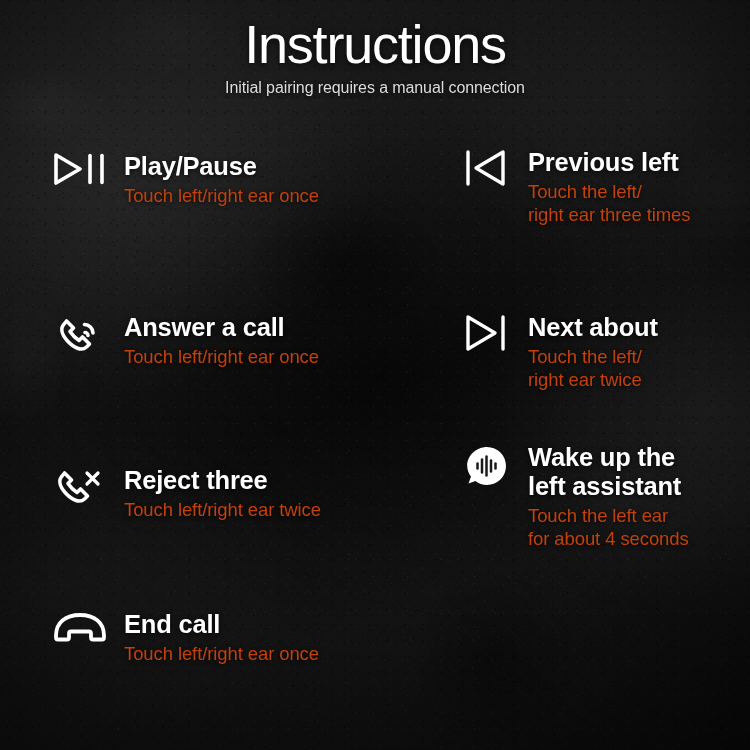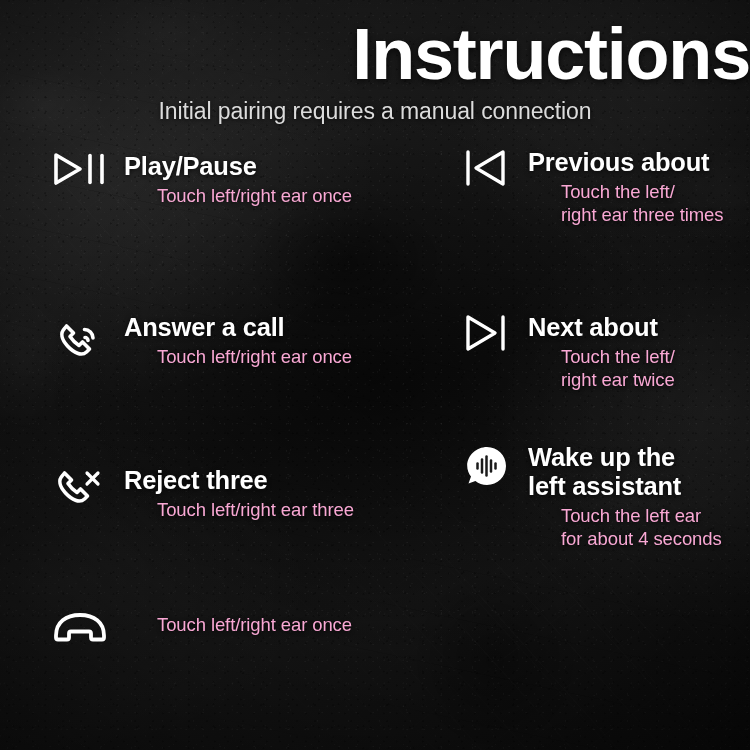--- a/index.html
+++ b/index.html
@@ -82,31 +82,30 @@
     position:absolute; inset:0;
     background:radial-gradient(ellipse 78% 72% at 50% 46%, rgba(0,0,0,0) 38%, rgba(0,0,0,.55) 100%);
   }
 
   
   .content { position:absolute; inset:0; }
 
   .header { position:absolute; top:16px; left:0; right:0; text-align:center; }
 
   .title {
-    font-size:72px;
-    font-weight:bold;
+    font-size:54px;
+    font-weight:normal;
     color:#ffffff;
     letter-spacing:-1.2px;
     line-height:1.06;
     text-shadow:0 2px 7px rgba(0,0,0,.7);
-    text-align:right;
   }
   .subtitle {
     margin-top:6px;
-    font-size:23px;
+    font-size:16px;
     color:#dcdcdc;
     letter-spacing:-0.1px;
     text-shadow:0 1px 4px rgba(0,0,0,.7);
   }
 
   .item {
     position:absolute;
     display:flex;
     align-items:flex-start;
   }
@@ -121,37 +120,36 @@
   .item-title {
     color:#ffffff;
     font-weight:bold;
     font-size:25.5px;
     line-height:1.13;
     letter-spacing:-0.2px;
     text-shadow:0 1px 5px rgba(0,0,0,.75);
     white-space:pre-line;
   }
   .item-desc {
-    color:#f9a8d4;
+    color:#c2410c;
     font-size:18.5px;
     line-height:1.25;
     letter-spacing:-0.1px;
     margin-top:3px;
     text-shadow:0 1px 4px rgba(0,0,0,.75);
     white-space:pre-line;
-    margin-left:33px;
   }
 
   
   .col-left  { left:52px; }
   
   .col-right { left:460px; }
 
   .i1 { top:152px; }
-  .i2 { top:313px;align-items:flex-end; }
+  .i2 { top:313px; }
   .i3 { top:466px; }
   .i4 { top:610px; }
 
   .r1 { top:148px; }
   .r2 { top:313px; }
   .r3 { top:443px; }
 
   .gap-l .item-icon { width:56px; margin-right:16px; }
   .gap-r .item-icon { width:52px; margin-right:16px; }
 
@@ -208,50 +206,51 @@
       <div class="item-icon">
         <svg width="52" height="46" viewBox="0 0 52 46" fill="none" stroke="#ffffff" stroke-width="3.6" stroke-linecap="round" stroke-linejoin="round">
           <path d="M8.5 9.5 C4 14 5.5 20.5 11.5 27 C18 34 25.5 37.5 30.5 33
                    L33.5 30 L26.5 23 L23 26.5 C20 24.5 16 20.5 14 17.5 L17.5 14 L10.5 7 Z"></path>
           <line x1="33" y1="7" x2="44" y2="18" stroke-width="3.2"></line>
           <line x1="44" y1="7" x2="33" y2="18" stroke-width="3.2"></line>
         </svg>
       </div>
       <div class="item-text">
         <div class="item-title">Reject three</div>
-        <div class="item-desc">Touch left/right ear three</div>
+        <div class="item-desc">Touch left/right ear twice</div>
       </div>
     </div>
 
     <div class="item col-left gap-l i4">
       <div class="item-icon">
         <svg width="56" height="34" viewBox="0 0 56 34" fill="none" stroke="#ffffff" stroke-width="3.8" stroke-linecap="round" stroke-linejoin="round">
           <path d="M4 25.5 C4 12 14 5 28 5 C42 5 52 12 52 25.5
                    L52 27.5 C52 28.6 51.1 29.5 50 29.5 L41 29.5
                    C39.9 29.5 39 28.6 39 27.5 L39 23.5
                    C39 22.4 38.1 21.5 37 21.5 L19 21.5
                    C17.9 21.5 17 22.4 17 23.5 L17 27.5
                    C17 28.6 16.1 29.5 15 29.5 L6 29.5
                    C4.9 29.5 4 28.6 4 27.5 Z"></path>
         </svg>
       </div>
       <div class="item-text">
+        <div class="item-title">End call</div>
         <div class="item-desc">Touch left/right ear once</div>
       </div>
     </div>
 
     <div class="item col-right gap-r r1">
       <div class="item-icon">
         <svg width="46" height="40" viewBox="0 0 46 40" fill="none" stroke="#ffffff" stroke-width="3.4" stroke-linejoin="round" stroke-linecap="round">
           <line x1="5" y1="4" x2="5" y2="36"></line>
           <path d="M40 4 L13 20 L40 36 Z"></path>
         </svg>
       </div>
       <div class="item-text">
-        <div class="item-title">Previous about</div>
+        <div class="item-title">Previous left</div>
         <div class="item-desc">Touch the left/
 right ear three times</div>
       </div>
     </div>
 
     <div class="item col-right gap-r r2">
       <div class="item-icon">
         <svg width="46" height="40" viewBox="0 0 46 40" fill="none" stroke="#ffffff" stroke-width="3.4" stroke-linejoin="round" stroke-linecap="round">
           <path d="M5 4 L32 20 L5 36 Z"></path>
           <line x1="40" y1="4" x2="40" y2="36"></line>

